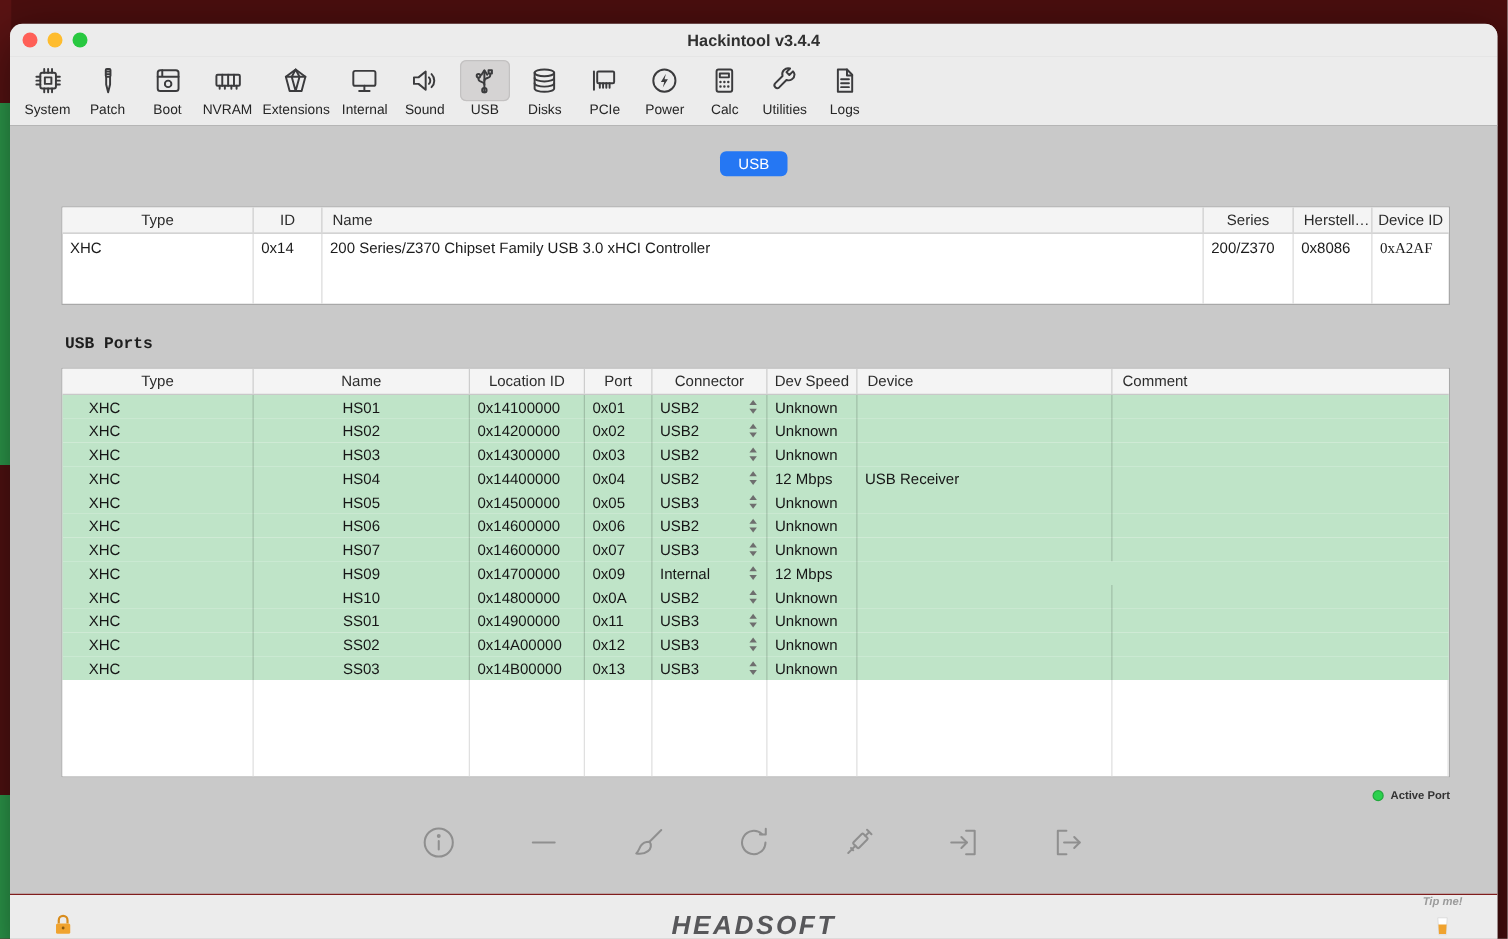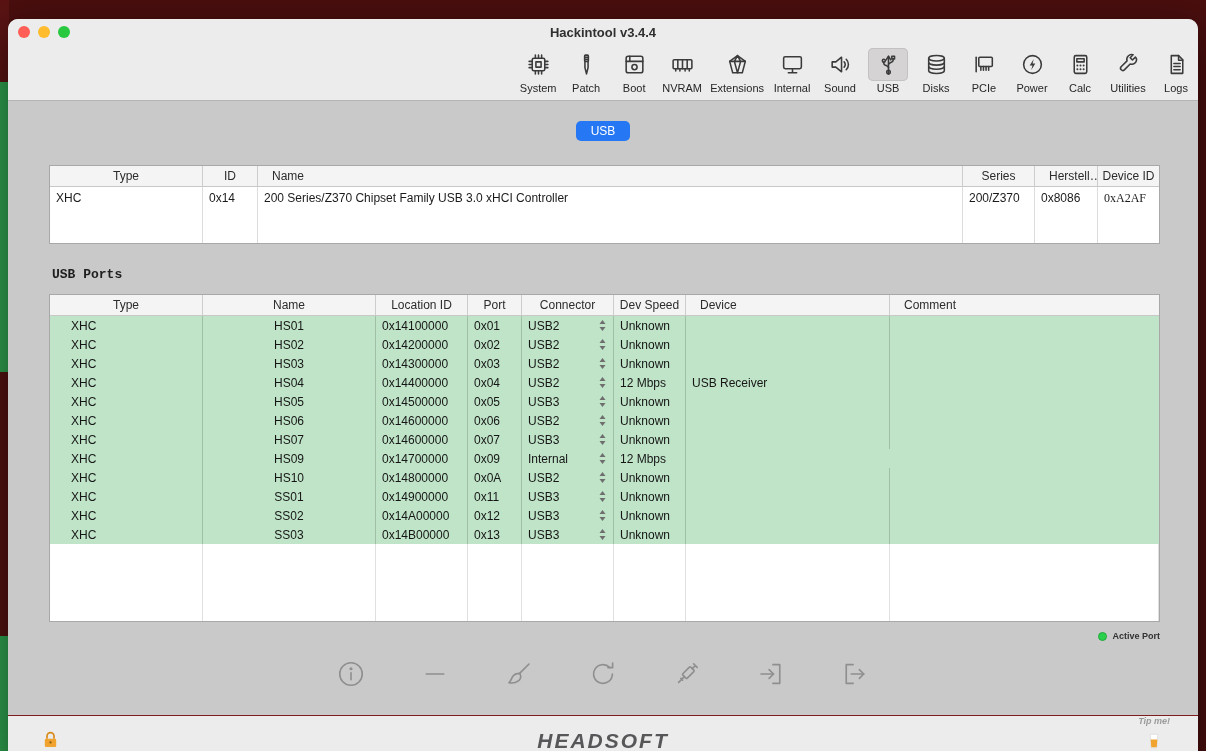--- a/index.html
+++ b/index.html
@@ -28,21 +28,21 @@
     flex:0 0 26px; background:#ececec; position:relative;
     display:flex; align-items:center; justify-content:center;
   }
   .traffic{ position:absolute; left:10px; top:7px; display:flex; gap:8px; }
   .tl{ width:12px; height:12px; border-radius:50%; display:inline-block; }
   .tl.red{ background:#ff5f57; } .tl.yellow{ background:#febc2e; } .tl.green{ background:#28c840; }
   .title{ font-size:13px; font-weight:600; color:#303030; }
   
   .toolbar{
     flex:0 0 56px; background:#ececec; border-bottom:1px solid #b5b5b5;
-    display:flex; align-items:flex-start; padding:3px 0 0 8px; gap:4px;justify-content:flex-end;
+    display:flex; align-items:flex-start; padding:3px 0 0 8px; gap:4px;
   }
   .tb-item{ display:flex; flex-direction:column; align-items:center; cursor:default; padding:0 2px; }
   .tb-icon{ width:40px; height:33px; display:flex; align-items:center; justify-content:center; border-radius:5px; }
   .tb-item.selected .tb-icon{ background:#d5d3d3; box-shadow:inset 0 0 0 1px #c3c1c1; }
   .tb-icon svg{ width:25px; height:25px; stroke:#3b3b3d; fill:none; stroke-width:1.5; stroke-linecap:round; stroke-linejoin:round; }
   .tb-label{ font-size:11px; color:#262626; margin-top:1px; white-space:nowrap; }
   
   .content{ flex:1 1 auto; background:#c9c9c9; min-height:0; }
   .pill-row{ display:flex; justify-content:center; padding-top:20px; }
   .pill{
@@ -50,21 +50,21 @@
     background:#2577f3; color:#fff; font-size:12px; font-family:inherit;
     display:flex; align-items:center;
   }
   .table{ margin-left:41px; width:1111px; background:#fff; border:1px solid #a8a8a8; }
   .t1{ margin-top:24px; }
   .t2{ margin-top:12px; }
   .t1-grid{ display:grid; grid-template-columns:153px 55px 705px 72px 63px 61px; }
   .t2-grid{ display:grid; grid-template-columns:153px 173px 92px 54px 92px 72px 204px 269px; }
   .thead{ background:#f4f4f4; border-bottom:1px solid #c8c8c8; height:21px; }
   .hcell{
-    font-size:12px; color:#2c2c2c; padding:0 14px; border-right:1px solid #cdcdcd;
+    font-size:12px; color:#2c2c2c; padding:0 8px; border-right:1px solid #cdcdcd;
     display:flex; align-items:center; overflow:hidden; white-space:nowrap;
   }
   .hcell:last-child{ border-right:none; }
   .hcell.center{ justify-content:center; }
   .t1-body{ height:56px; }
   .bcell{
     font-size:12px; color:#1b1b1b; padding:4px 6px; border-right:1px solid #dcdcdc;
     overflow:hidden; white-space:nowrap;
   }
   .bcell:last-child{ border-right:none;font-family:Liberation Serif, serif; }

